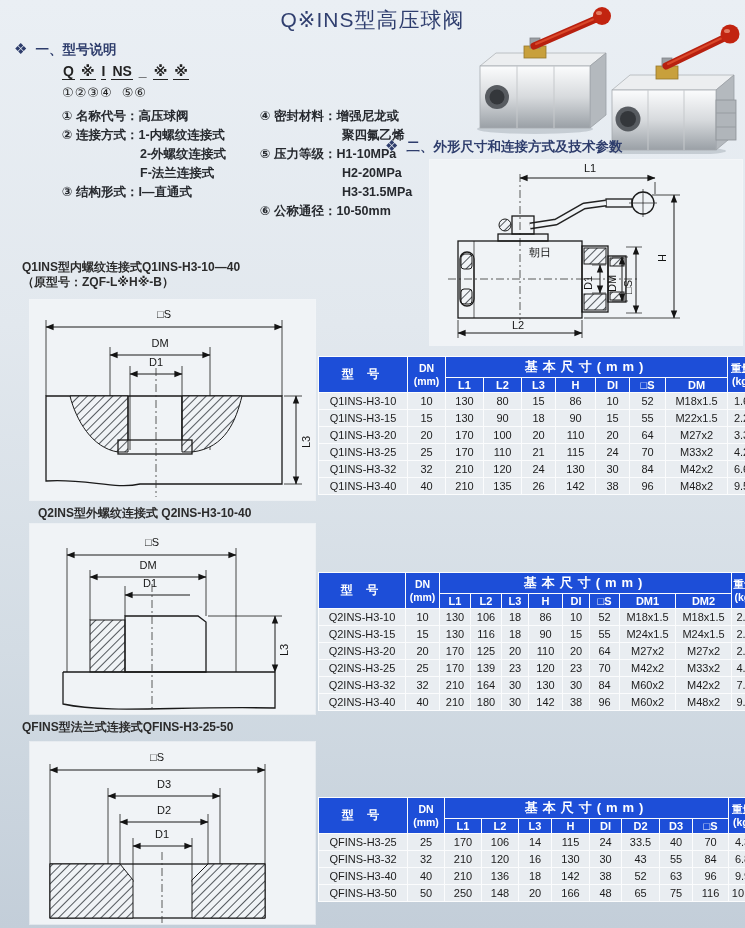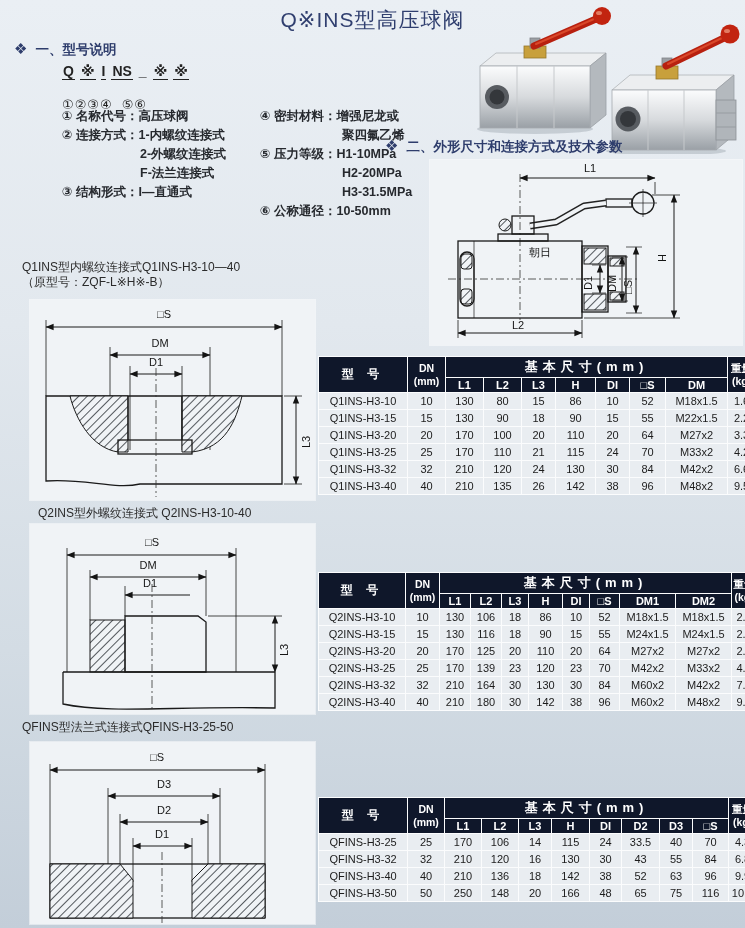--- a/index.html
+++ b/index.html
@@ -8,42 +8,42 @@
     font-family:"Liberation Sans","DejaVu Sans",sans-serif;color:#222;}
   .abs{position:absolute;}
   
   .page-title{left:0;right:0;top:6px;text-align:center;font-size:21px;font-weight:normal;color:#303f6f;letter-spacing:1px;}
   .sec-head{font-size:13.5px;font-weight:bold;color:#2e3d6c;text-align:right;}
   .sec-head .marker{margin-right:8px;font-size:15px;}
   
   .mcode{left:62px;top:62px;}
   .mc-line span{display:inline-block;font-weight:bold;font-size:14px;color:#222;margin-right:5px;padding:0 1px;}
   .mc-line .u{border-bottom:1.5px solid #222;}
-  .mc-nums{font-size:13px;color:#222;letter-spacing:1px;margin-top:17px;}
+  .mc-nums{font-size:13px;color:#222;letter-spacing:1px;margin-top:5px;}
   .mc-nums .gap{margin-left:9px;}
   
   .legend{font-size:12.5px;font-weight:600;color:#26292e;line-height:19px;white-space:nowrap;}
   .ind-l{padding-left:78px;}
   .ind-r{padding-left:82px;}
   
-  .caption{font-size:12px;font-weight:400;color:#2b2b2b;line-height:15px;white-space:nowrap;}
+  .caption{font-size:12px;font-weight:700;color:#2b2b2b;line-height:15px;white-space:nowrap;}
   
   .panel{background:#f0f3f6;box-shadow:0 0 0 1px rgba(255,255,255,.5);}
   .panel svg{display:block;}
   svg text{font-family:"Liberation Sans","DejaVu Sans",sans-serif;font-size:11px;fill:#151515;}
   .ext{stroke:#1a1a1a;stroke-width:0.8;fill:none;}
   .dim{stroke:#1a1a1a;stroke-width:1;fill:none;marker-start:url(#arr);marker-end:url(#arr);}
   .dimS{stroke:#1a1a1a;stroke-width:1;fill:none;marker-start:url(#arr);}
   .out{stroke:#1a1a1a;stroke-width:1.3;fill:none;}
   .thin{stroke:#1a1a1a;stroke-width:0.7;fill:none;}
   .cl{stroke:#333;stroke-width:0.8;fill:none;stroke-dasharray:8 3 2 3;}
   .ht{fill:url(#hatch);stroke:#1a1a1a;stroke-width:1;}
   
   table.spec{position:absolute;border-collapse:separate;border-spacing:1.5px;background:#fbfcfd;table-layout:fixed;width:427px;}
-  table.spec th{background:#0f172a;color:#fff;font-weight:bold;padding:1px 0;text-align:center;}
+  table.spec th{background:#1d4ed8;color:#fff;font-weight:bold;padding:1px 0;text-align:center;}
   .h-model{font-size:12px;letter-spacing:5px;}
   .h-basic{font-size:13px;letter-spacing:5px;font-weight:bold;}
   .h-stack span{display:block;font-size:10.5px;line-height:1.15;font-weight:bold;}
   tr.subhead th{font-size:11px;}
   table.spec td{background:#e9edf1;font-size:11px;color:#1c1c1c;text-align:center;padding:2px 0;white-space:nowrap;}
   td.c-model{font-size:11px;}
 </style>
 </head>
 <body>
 

